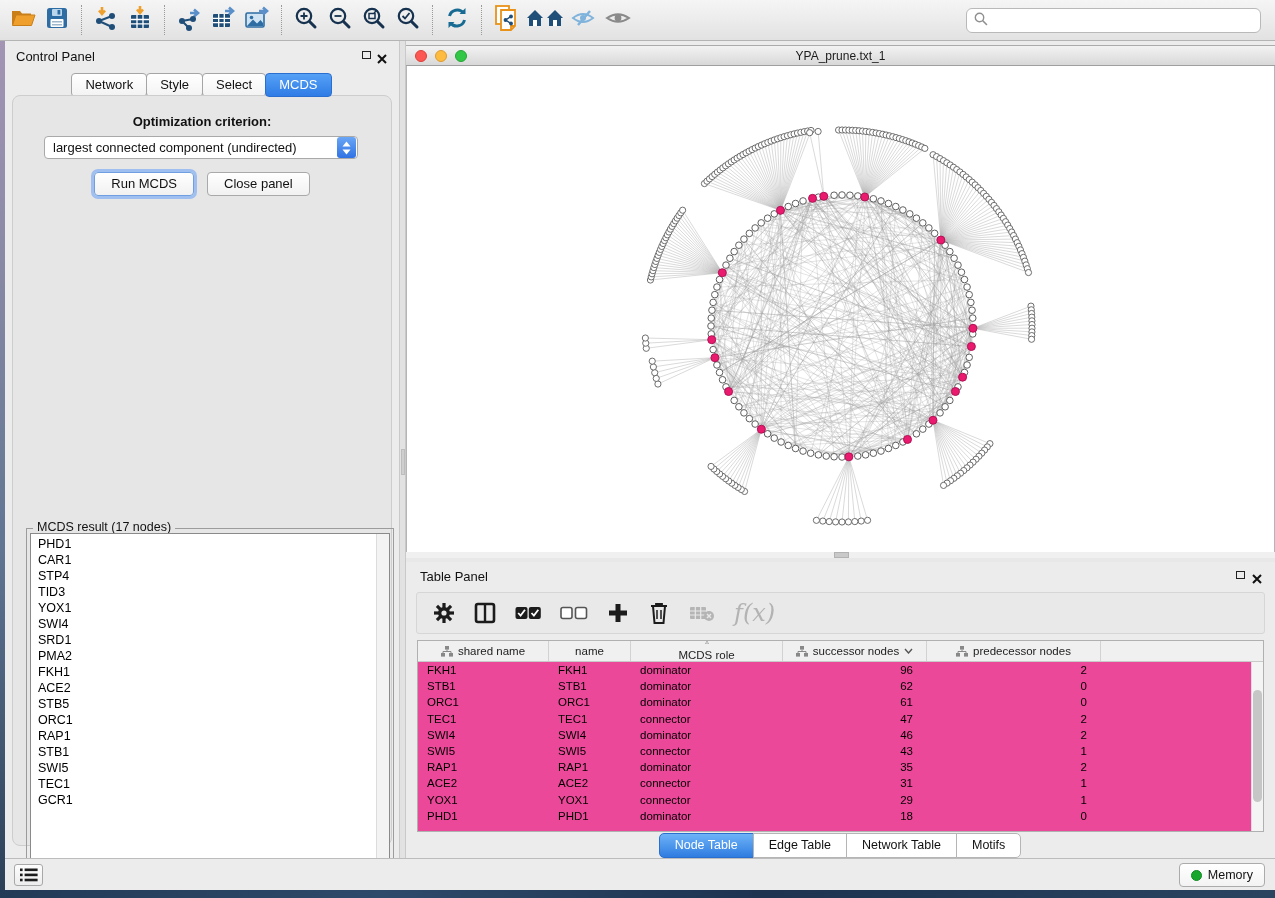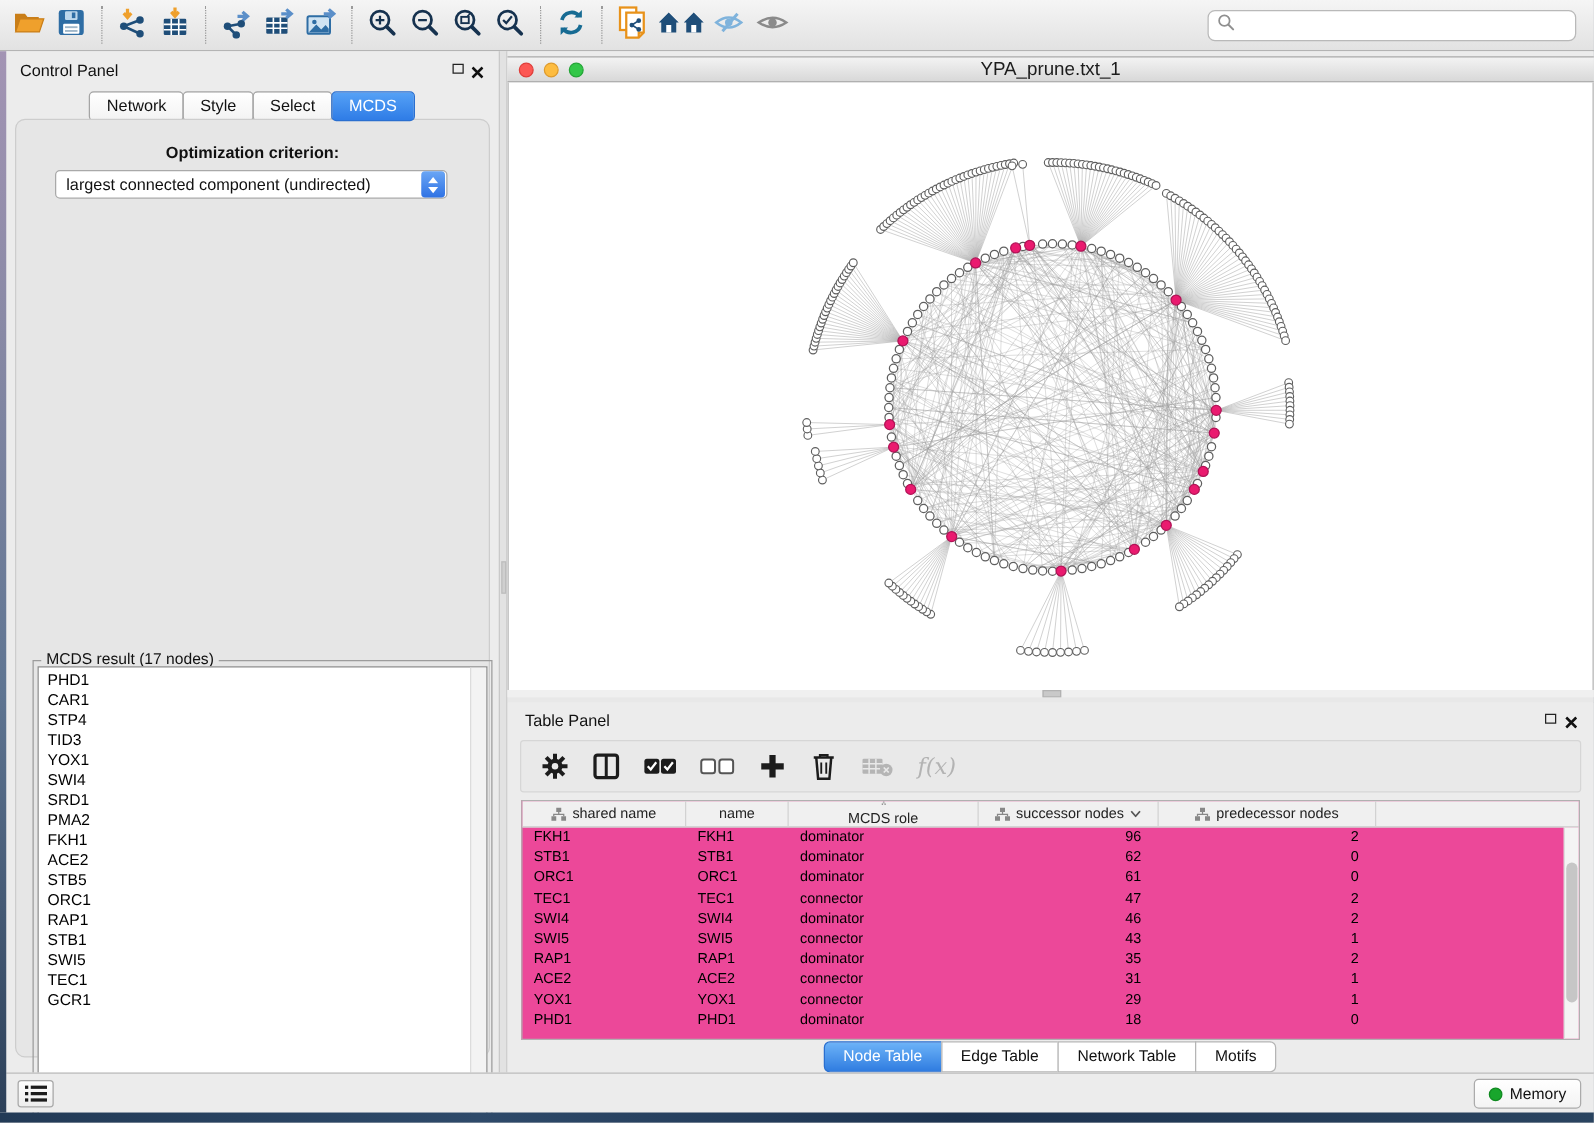--- a/index.html
+++ b/index.html
@@ -60,33 +60,33 @@
   
   .network-panel { position:absolute; left:406px; top:41px; width:869px; height:517px; background:#ececec; }
   .net-titlebar { position:absolute; left:0; top:4px; width:869px; height:21px;
     background:linear-gradient(#f3f3f3,#d8d8d8); border-top:1px solid #ababab; border-bottom:1px solid #9f9f9f;
     display:flex; align-items:center; }
   .traffic { display:flex; gap:8px; margin-left:9px; }
   .light { width:12px; height:12px; border-radius:50%; }
   .light.red { background:#fc5753; border:1px solid #df3e3a; }
   .light.yellow { background:#fdbc40; border:1px solid #de9b2d; }
   .light.green { background:#33c748; border:1px solid #24a537; }
-  .net-title { position:absolute; left:0; width:100%; text-align:center; font-size:15px; color:#1c1c1c; }
+  .net-title { position:absolute; left:0; width:100%; text-align:center; font-size:12px; color:#1c1c1c; }
   .net-canvas { position:absolute; left:0; top:25px; width:869px; height:486px; background:#fff;
     border-left:1px solid #b5b5b5; border-right:1px solid #b5b5b5; }
   .net-hstrip { position:absolute; left:0; top:511px; width:869px; height:6px; background:#f0f0f0; }
   .net-hthumb { position:absolute; left:428px; top:0; width:15px; height:6px; background:#c9c9c9; border:1px solid #b2b2b2; }
 
   
   .table-panel { position:absolute; left:406px; top:562px; width:869px; height:296px; background:#ececec; }
   .tp-title { position:absolute; left:14px; top:7px; font-size:13px; color:#111; }
   .tp-toolbar { position:absolute; left:10px; right:10px; top:30px; height:42px; background:#e9e9e9;
     border:1px solid #d6d6d6; border-radius:3px; display:flex; align-items:center; gap:19px; padding-left:16px; }
   .tp-tool { display:flex; align-items:center; justify-content:center; }
-  .fx-label { font-size:18px; font-style:italic; font-family:"DejaVu Serif",serif; color:#b3b3b3; }
+  .fx-label { font-size:24px; font-style:italic; font-family:"DejaVu Serif",serif; color:#b3b3b3; }
   .node-table { position:absolute; left:11px; top:78px; width:847px; height:192px; background:#ec4899; border:1px solid #b0b0b0; }
   .nt-head { display:flex; height:21px; background:#f0f0f0; border-bottom:1px solid #c9c9c9; }
   .th { display:flex; align-items:center; justify-content:center; gap:5px; font-size:11.5px; color:#222;
     border-right:1px solid #d2d2d2; overflow:hidden; }
   .th:last-child { border-right:none; flex:1; }
   .tr { display:flex; height:16.2px; align-items:center; }
   .td { font-size:11.5px; color:#000; overflow:hidden; white-space:nowrap; }
   .c0 { width:131px; } .c1 { width:82px; } .c2 { width:152px;flex-direction:column; } .c3 { width:144px; } .c4 { width:174px; }
   .td.c0,.td.c1,.td.c2 { padding-left:9px; }
   .td.c3,.td.c4 { text-align:right; padding-right:14px; }
@@ -270,20 +270,24 @@
       <div class="opt-select">
         <span class="sel-text">largest connected component (undirected)</span>
         <span class="sel-stepper">
             <svg width="9" height="6" viewBox="0 0 9 6">
               <path d="M0.5 5.5 L4.5 0.5 L8.5 5.5 Z" fill="#fff"></path>
             </svg>
             <svg width="9" height="6" viewBox="0 0 9 6">
               <path d="M0.5 0.5 L4.5 5.5 L8.5 0.5 Z" fill="#fff"></path>
             </svg>
           </span>
+      </div>
+      <div class="btn-row">
+        <button class="push-btn focused">Run MCDS</button>
+        <button class="push-btn">Close panel</button>
       </div>
       <div class="groupbox">
         <span class="groupbox-legend">MCDS result (17 nodes)</span>
         <div class="mcds-list">
           <div id="mcds-items" style="padding-top:2px">
               <div class="list-item">PHD1</div>
               <div class="list-item">CAR1</div>
               <div class="list-item">STP4</div>
               <div class="list-item">TID3</div>
               <div class="list-item">YOX1</div>

